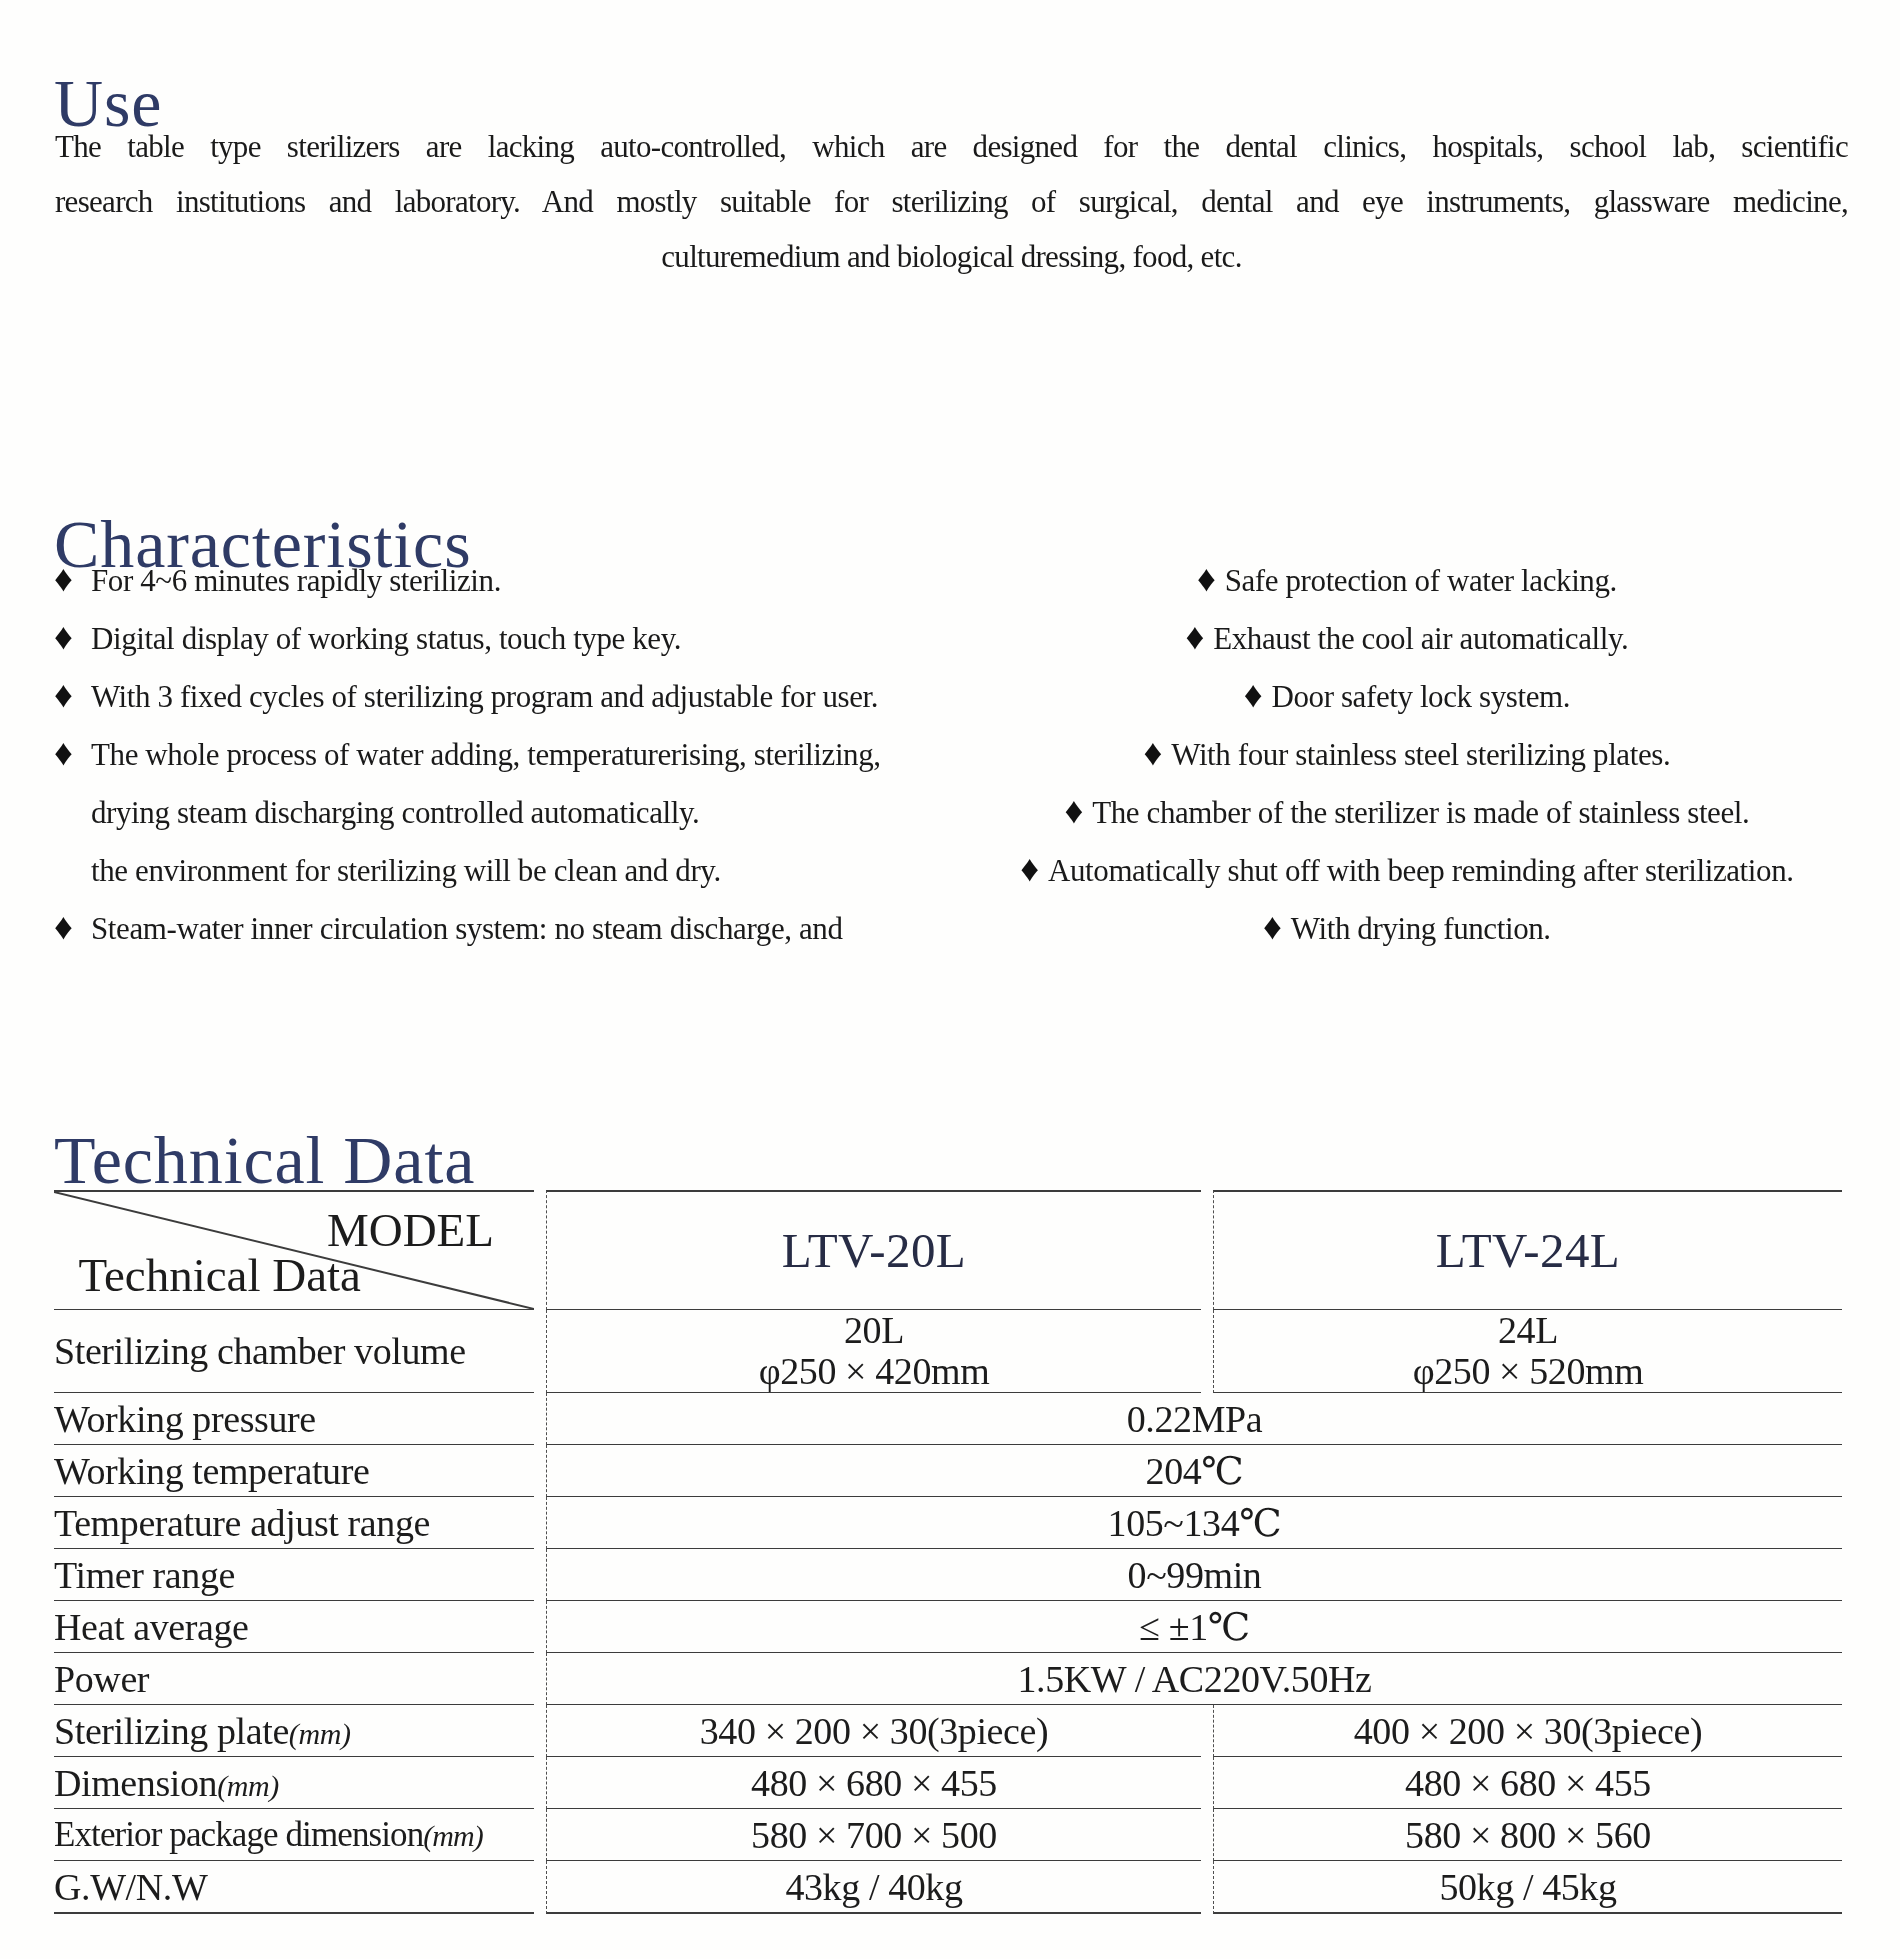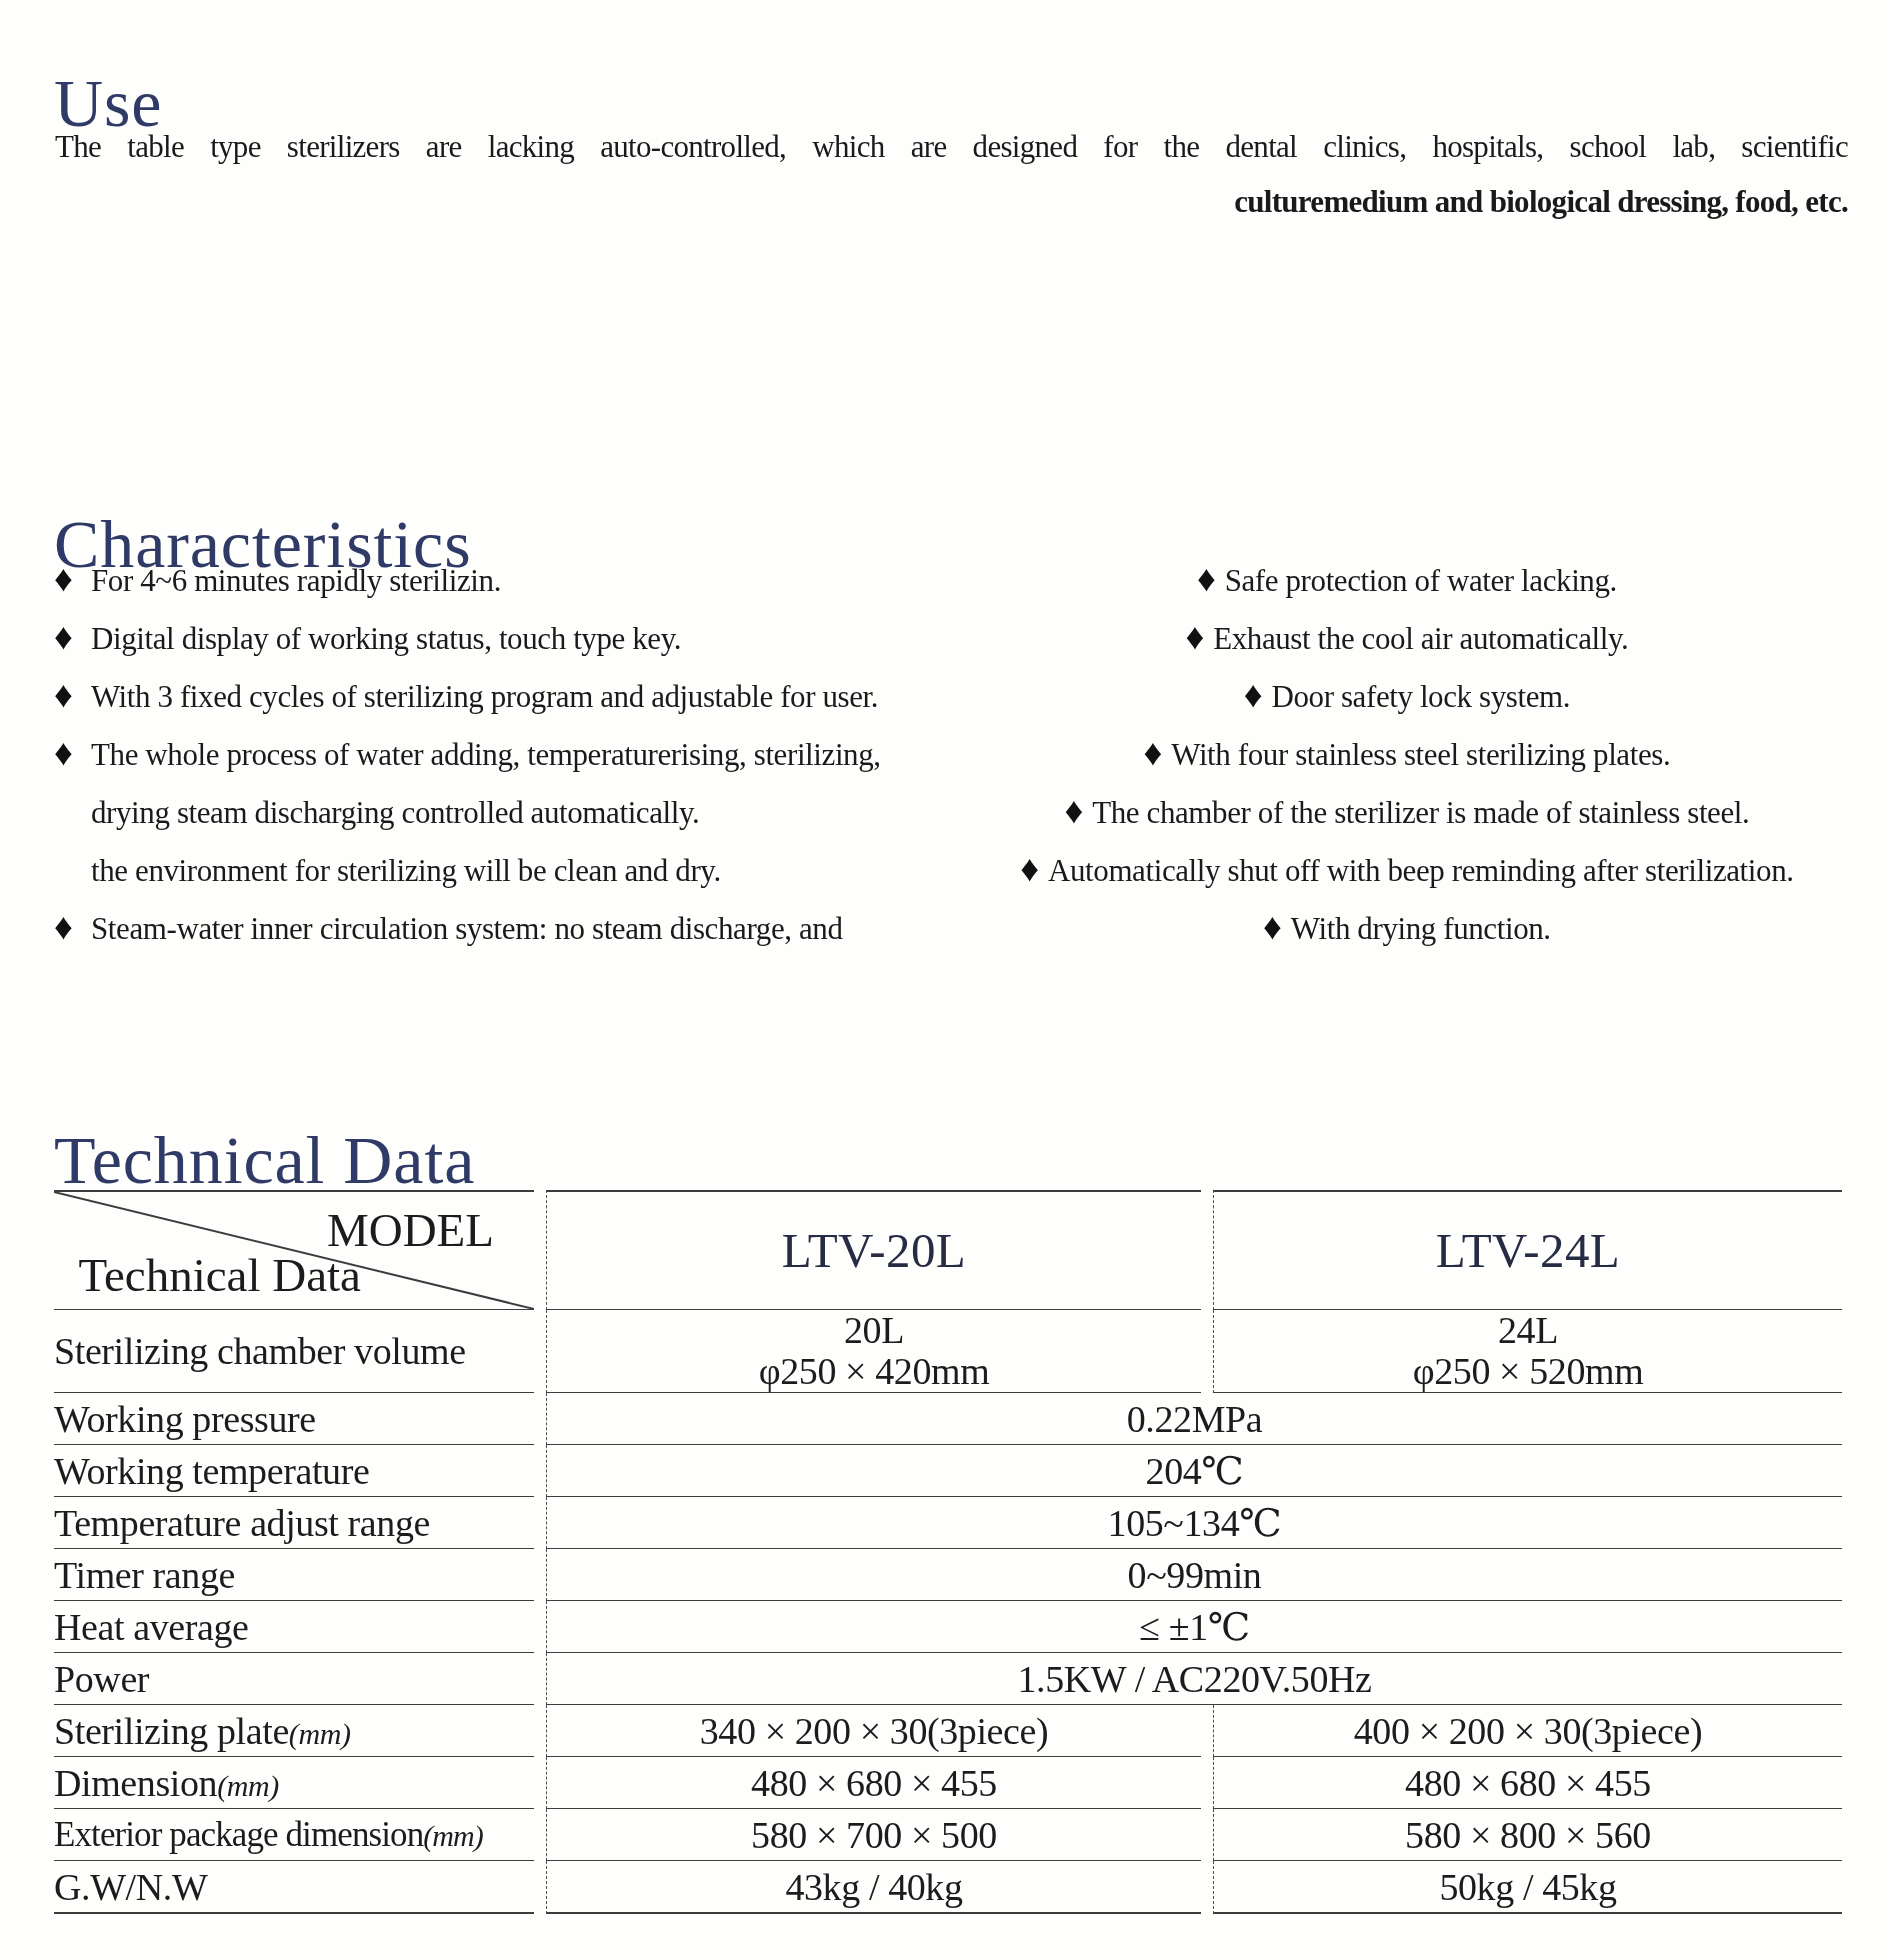--- a/index.html
+++ b/index.html
@@ -15,21 +15,21 @@
   }
   #use-title { top:23px; }
   #char-title { top:464px; }
   #tech-title { top:1080px; }
 
   .para {
     position:absolute; left:55px; top:119px; width:1793px;
     font-size:31px; line-height:55px; letter-spacing:-0.7px;
   }
   .para .jline { text-align:justify; text-align-last:justify; }
-  .para .lline { text-align:right;font-weight:bold; }
+  .para .lline { text-align:center; }
 
   .bullets { position:absolute; top:552px; font-size:31px; line-height:58px; letter-spacing:-0.4px; }
   #bullets-left  { left:54px; }
   #bullets-right { left:1011px;text-align:center; }
   .bline { white-space:nowrap; }
   .diamond {
     display:inline-block; width:37px; font-size:37px; line-height:1;
     vertical-align:baseline; color:#111;
   }
   .bline.cont { padding-left:37px; }
@@ -62,20 +62,21 @@
   .corner-data  { position:absolute; bottom:7px; left:24.5px; font-size:47px; }
 </style>
 </head>
 <body>
 
 <div class="page">
 
   <h1 class="section-title" id="use-title">Use</h1>
   <div class="para">
     <div class="jline">The table type sterilizers are lacking auto-controlled, which are designed for the dental clinics, hospitals, school lab, scientific</div>
+    <div class="jline">research institutions and laboratory. And mostly suitable for sterilizing of surgical, dental and eye instruments, glassware medicine,</div>
     <div class="lline">culturemedium and biological dressing, food, etc.</div>
   </div>
 
   <h1 class="section-title" id="char-title">Characteristics</h1>
 
   <div class="bullets" id="bullets-left">
     <div class="item">
       <div class="bline"><span class="diamond">♦</span><span>For 4~6 minutes rapidly sterilizin.</span></div>
     </div>
     <div class="item">

